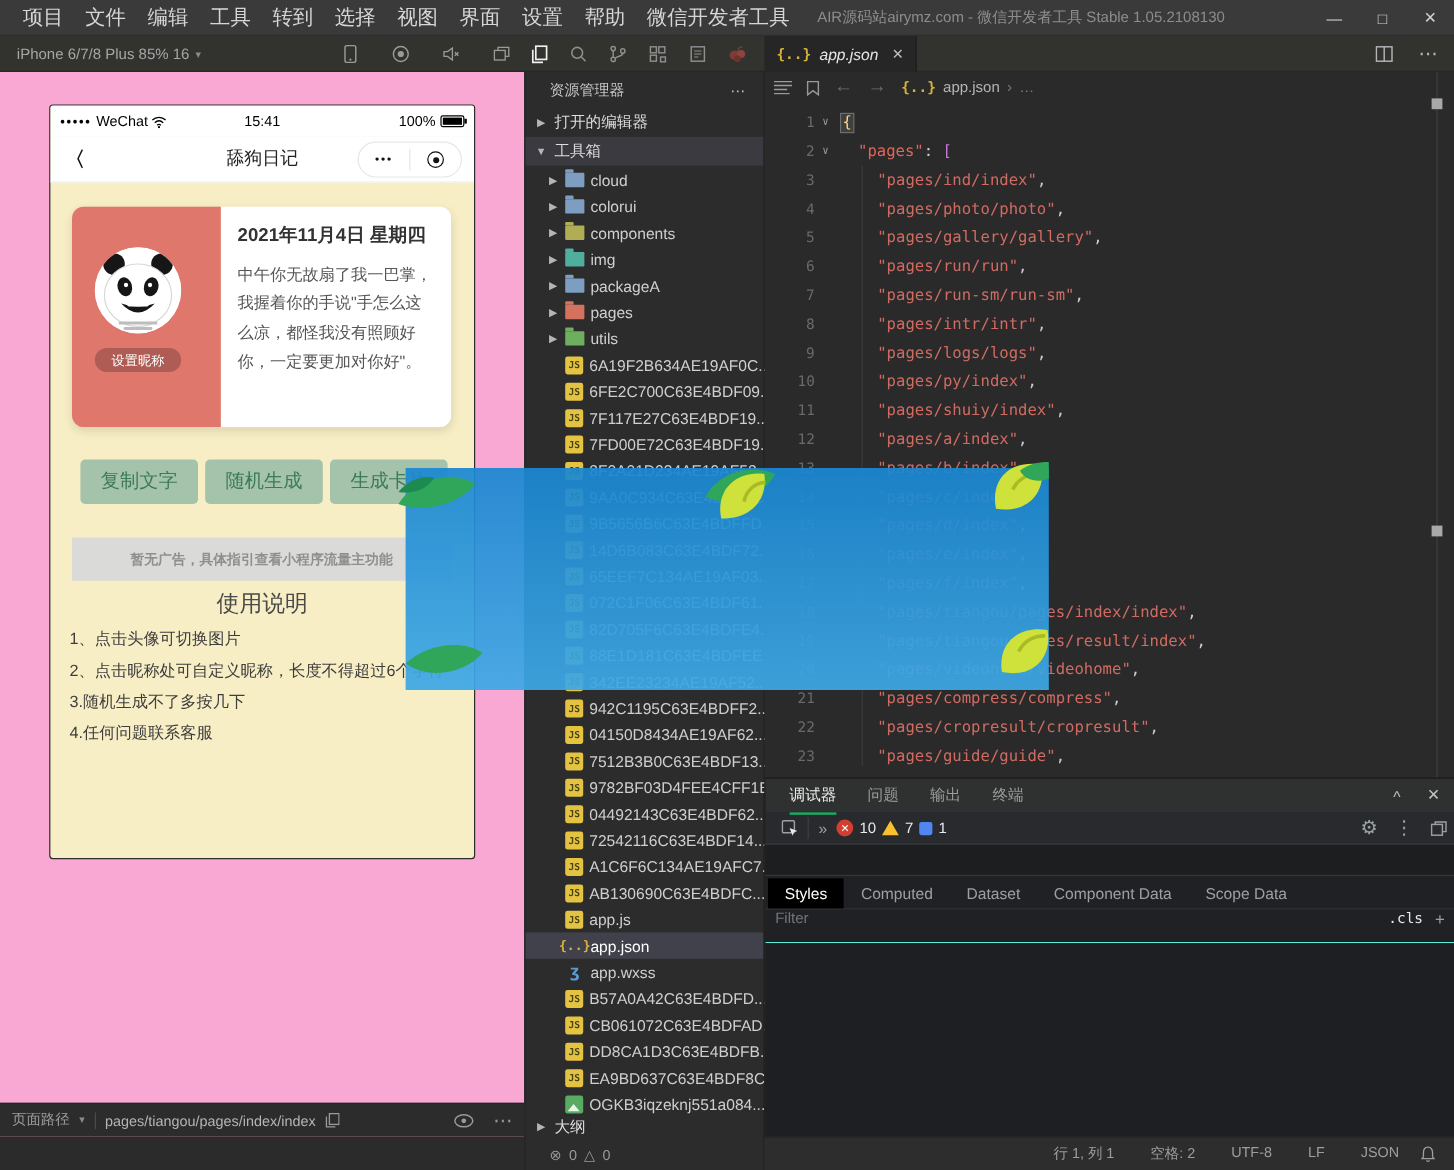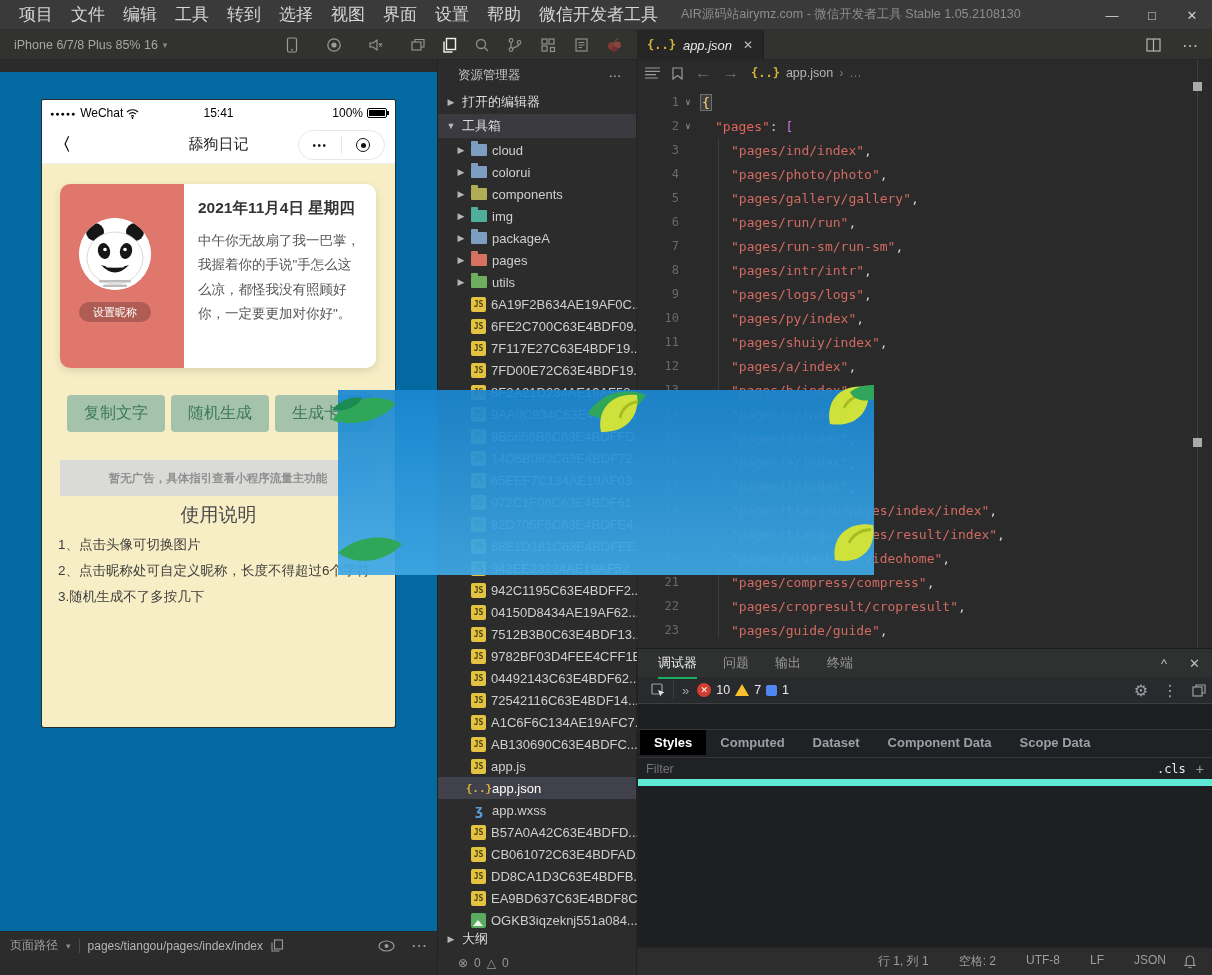--- a/index.html
+++ b/index.html
@@ -27,21 +27,21 @@
   .tb-icon{width:18px;height:18px;display:flex;align-items:center;justify-content:center;}
   .tb-icon svg{display:block;}
   .editor-tab{position:absolute;left:637px;top:0;height:30px;min-width:118px;background:#262626;
               display:flex;align-items:center;gap:7px;padding:0 10px;border-right:1px solid #1f1f1f;}
   .tab-brace{color:#d9b23c;font-size:12px;font-weight:bold;font-family:"DejaVu Sans Mono",monospace;}
   .tab-label{font-size:13px;font-style:italic;color:#e6e6e6;}
   .tab-close{color:#bdbdbd;font-size:12px;margin-left:4px;}
   .tabbar-right{position:absolute;right:14px;top:0;height:30px;display:flex;align-items:center;gap:20px;color:#b5b5b5;}
 
   
-  .sim-panel{position:absolute;left:0;top:72px;width:437px;height:887px;background:#0369a1;}
+  .sim-panel{position:absolute;left:0;top:60px;width:437px;height:887px;background:#f9a8d4;}
   .phone{position:absolute;left:42px;top:28px;width:353px;height:627px;background:#f8eec5;
          border-radius:2px;overflow:hidden;box-shadow:0 0 0 1px #2c2c2c;}
   .phone-status{height:26px;background:#fff;display:flex;align-items:center;padding:0 8px;
                 font-size:12px;color:#000;position:relative;}
   .sig-dots{font-size:7px;letter-spacing:1px;color:#000;}
   .carrier{margin-left:4px;font-size:12px;}
   .p-time{position:absolute;left:0;right:0;text-align:center;font-size:12px;}
   .p-batt-wrap{margin-left:auto;display:flex;align-items:center;gap:4px;z-index:1;}
   .batt{width:20px;height:10px;border:1px solid #000;border-radius:2px;position:relative;}
   .batt:after{content:"";position:absolute;right:-3px;top:2px;width:2px;height:4px;background:#000;}
@@ -142,24 +142,24 @@
   .devtab{padding:4px 12px;font-size:13px;color:#9aa0a6;}
   .devtab.active{background:#000;color:#fff;}
   .dev-more{color:#9aa0a6;margin:0 8px;font-size:13px;}
   .badges{display:flex;align-items:center;gap:5px;font-size:12.5px;color:#e8eaed;}
   .err-ic{width:14px;height:14px;border-radius:50%;background:#d23f31;color:#fff;font-size:9px;
           display:flex;align-items:center;justify-content:center;}
   .warn-ic{width:0;height:0;border-left:7px solid transparent;border-right:7px solid transparent;border-bottom:12px solid #fbc02d;}
   .info-ic{width:11px;height:11px;border-radius:2px;background:#5086f2;}
   .dev-right{margin-left:auto;display:flex;align-items:center;gap:14px;color:#9aa0a6;}
   .elements-strip{height:26px;background:#1d1e20;border-bottom:1px solid #35363a;}
-  .style-tabs{height:28px;background:#202124;display:flex;align-items:flex-start;padding:0 2px;border-bottom:1px solid #35363a;font-weight:bold;}
+  .style-tabs{height:28px;background:#202124;display:flex;align-items:flex-end;padding:0 2px;border-bottom:1px solid #35363a;}
   .style-tab{padding:5px 14px;font-size:13px;color:#9aa0a6;}
   .style-tab.active{background:#000;color:#fff;}
-  .filter-row{height:28px;background:#202124;display:flex;align-items:center;padding:0 8px;border-bottom:7px solid #5eead4;}
+  .filter-row{height:28px;background:#202124;display:flex;align-items:flex-start;padding:0 8px;border-bottom:1px solid #5eead4;}
   .filter-input{flex:1;font-size:12.5px;color:#757575;}
   .cls-label{font-family:"DejaVu Sans Mono",monospace;font-size:12px;color:#e8eaed;margin:0 10px 0 14px;}
   .plus{color:#9aa0a6;font-size:14px;}
   .dbg-body{position:absolute;left:0;top:137px;right:0;bottom:0;background:#1e1f22;}
 
   
   .status-right{position:absolute;left:637px;top:947px;width:575px;height:28px;background:#2d2d2d;
                 display:flex;align-items:center;justify-content:flex-end;gap:18px;padding-right:16px;
                 font-size:12px;color:#9d9d9d;border-top:1px solid #242424;}
 
@@ -345,20 +345,21 @@
           <div class="sim-btn">复制文字</div>
           <div class="sim-btn">随机生成</div>
           <div class="sim-btn">生成卡片</div>
         </div>
       <div class="ad-bar">暂无广告，具体指引查看小程序流量主功能</div>
       <div class="instr-title">使用说明</div>
       <div class="instr-list">
           <div class="instr-item">1、点击头像可切换图片</div>
           <div class="instr-item">2、点击昵称处可自定义昵称，长度不得超过6个字符</div>
           <div class="instr-item">3.随机生成不了多按几下</div>
+          <div class="instr-item">4.任何问题联系客服</div>
         </div>
     </div>
 
     <div class="sim-footer">
       <span class="sf-label">页面路径</span>
       <span class="sf-caret">▾</span>
       <span class="sf-div"></span>
       <span class="sf-path">pages/tiangou/pages/index/index</span>
       <svg width="12" height="13" viewBox="0 0 12 13">
           <rect x="3.5" y="1" width="8" height="9" fill="none" stroke="#9a9a9a" stroke-width="1.1"></rect>

